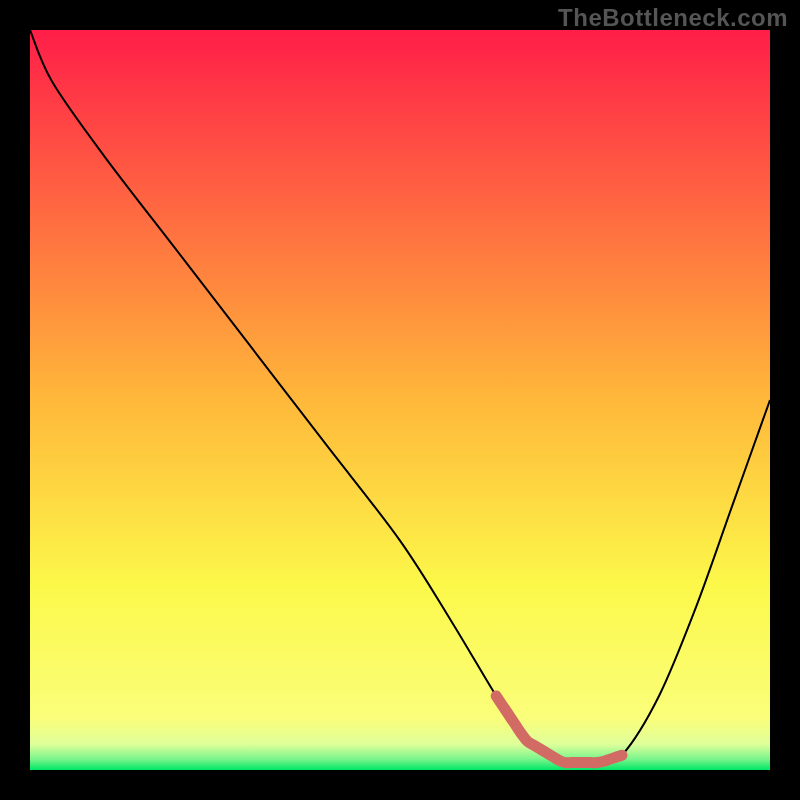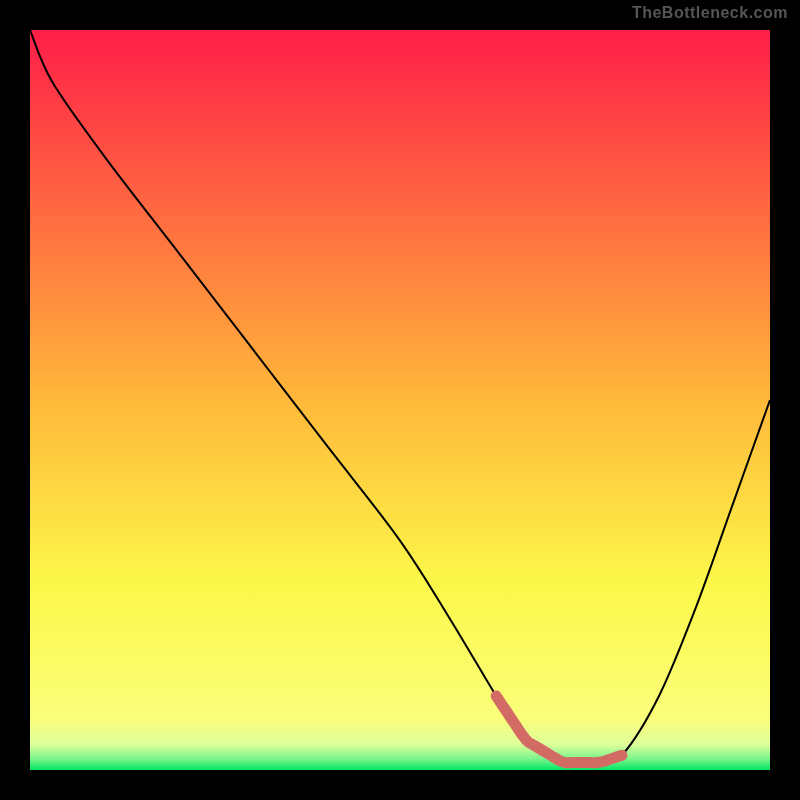--- a/index.html
+++ b/index.html
@@ -15,21 +15,21 @@
     width: 800px;
     height: 800px;
     background: #000;
   }
   .watermark {
     position: absolute;
     top: 4px;
     right: 12px;
     color: #555;
     font-family: Arial, Helvetica, sans-serif;
-    font-size: 16px;
+    font-size: 24px;
     font-weight: bold;
     letter-spacing: 0.5px;
     z-index: 20;
     user-select: none;
   }
   .plot {
     position: absolute;
     left: 30px;
     top: 30px;
     width: 740px;

